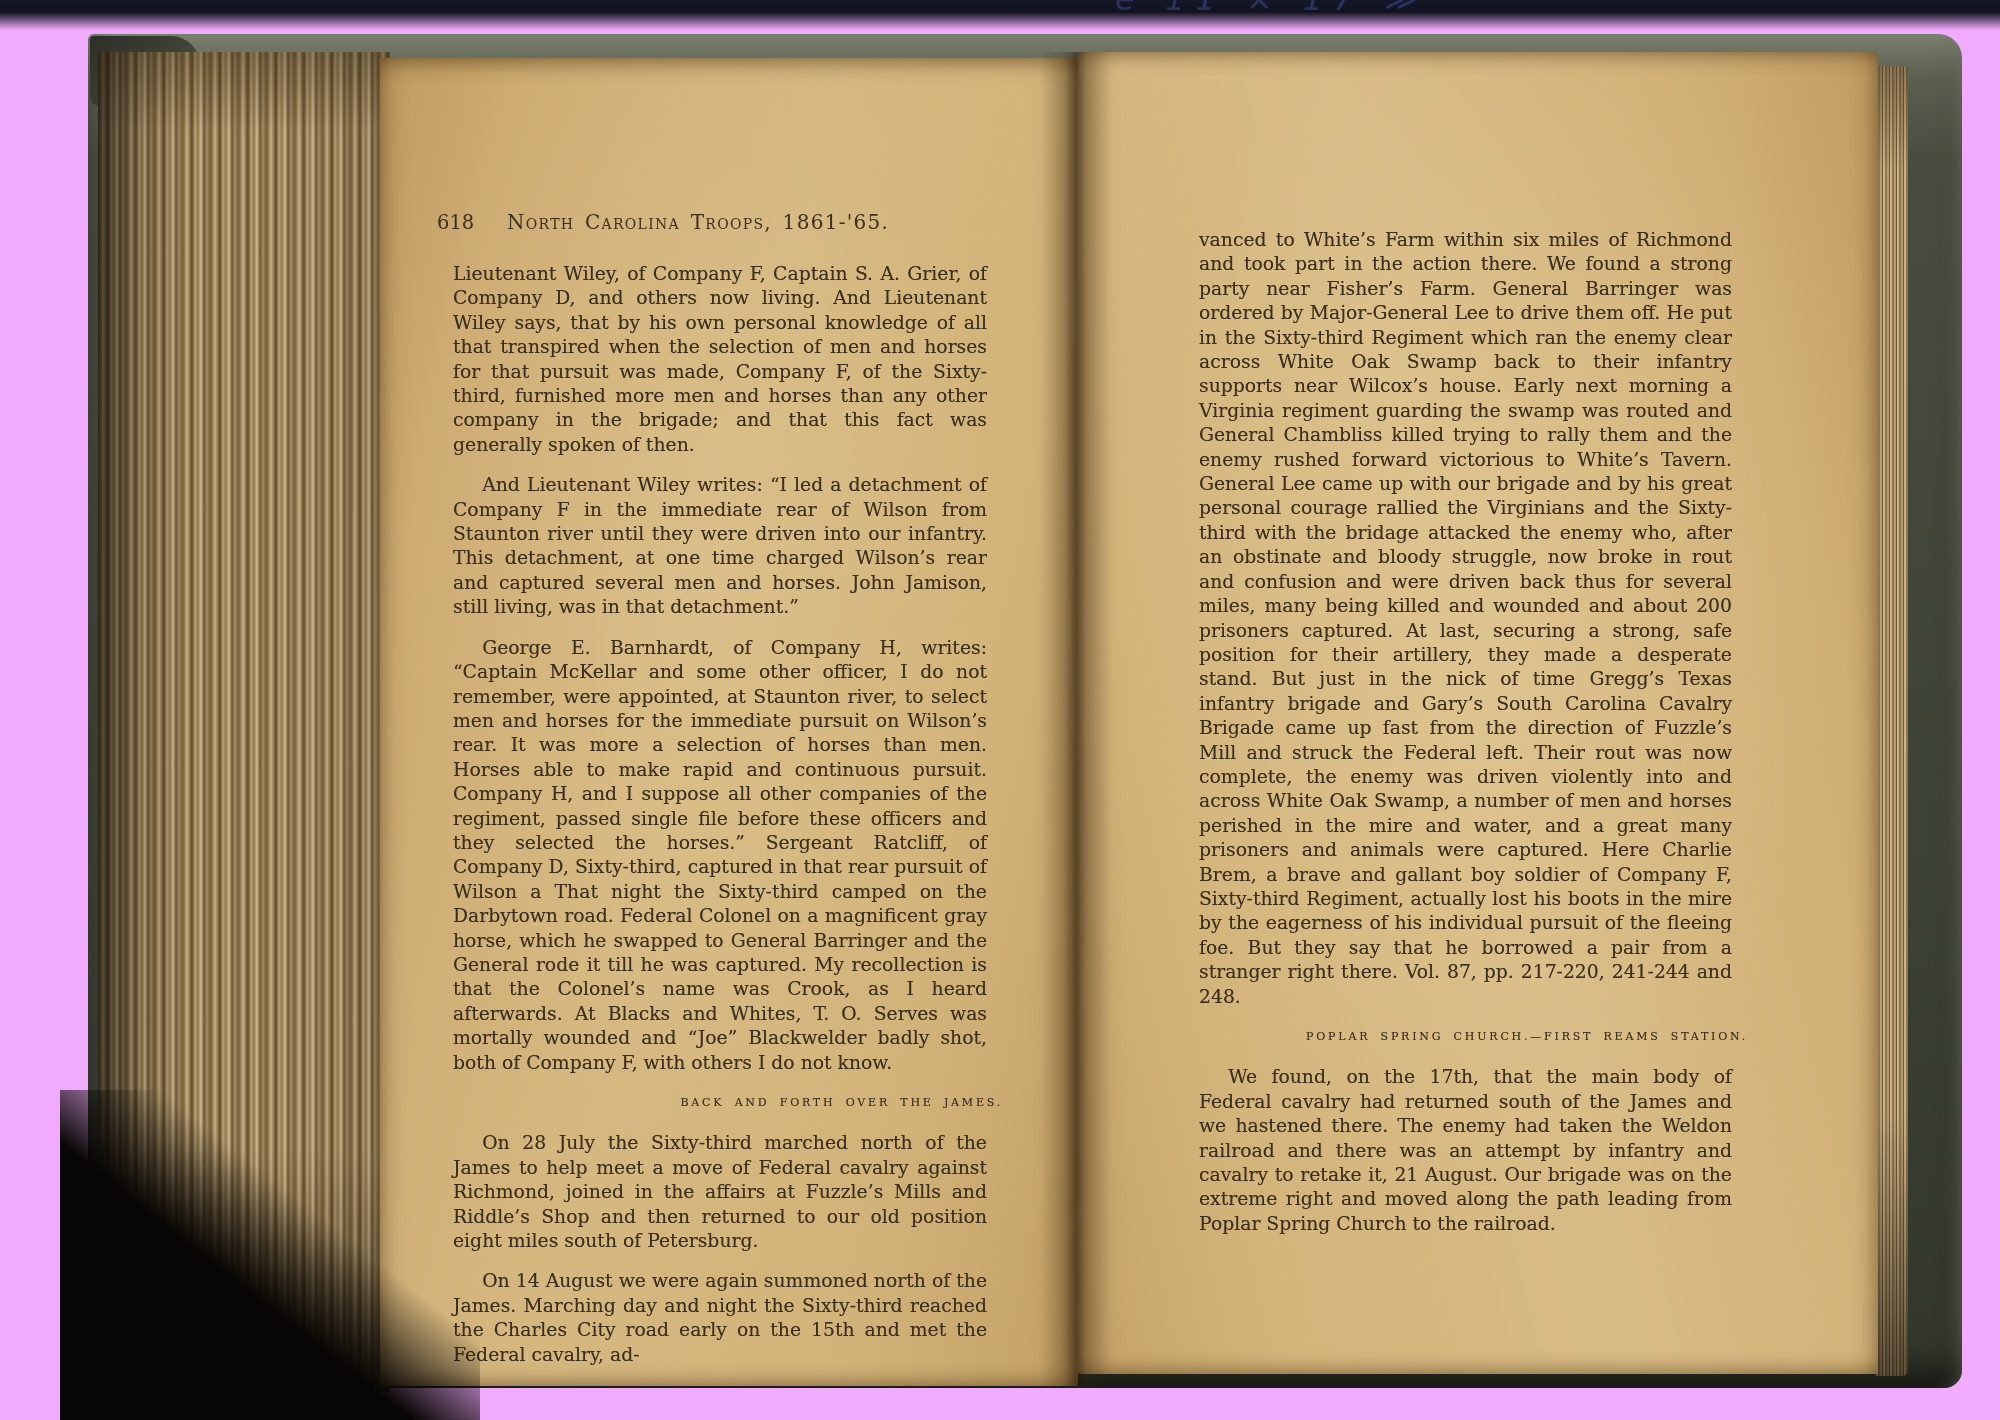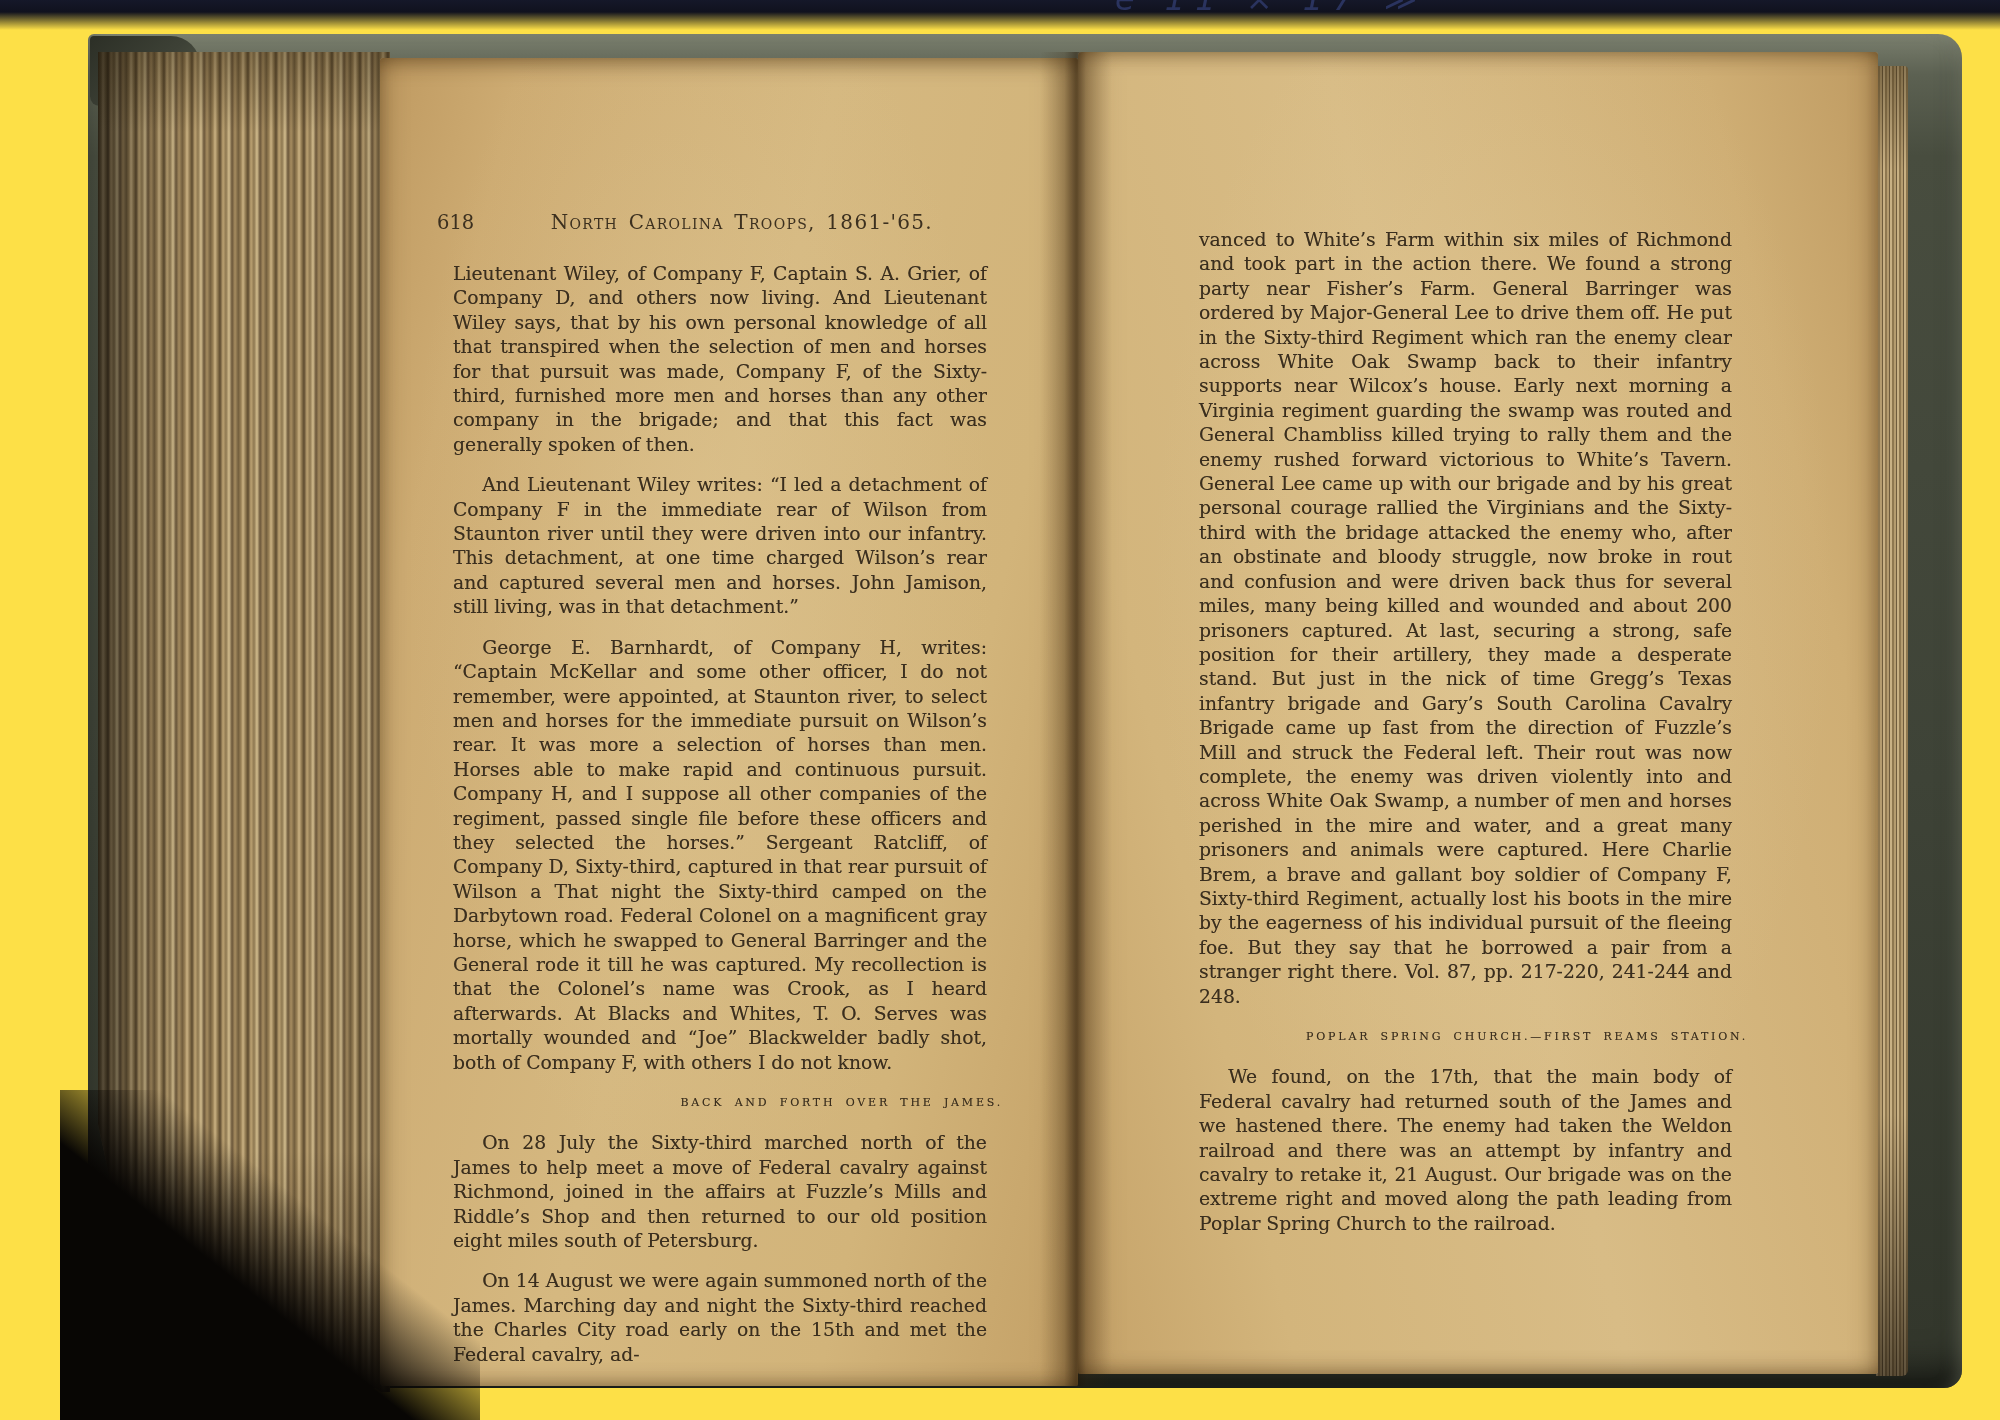--- a/index.html
+++ b/index.html
@@ -1,18 +1,18 @@
 <!DOCTYPE html>
 <html><head>
 <meta charset="utf-8">
 <style>
   html,body{margin:0;padding:0;background:#080604;}
   .scene{
     position:relative;width:2000px;height:1420px;overflow:hidden;
-    background:#fde047;font-family:"DejaVu Serif",serif;
+    background:#f0abfc;font-family:"DejaVu Serif",serif;
   }
   .top-tint{
     position:absolute;left:0;top:0;width:2000px;height:30px;
     background:linear-gradient(180deg,#151829 0%,#10121e 40%,rgba(8,6,4,0) 100%);
   }
   .handwriting{
     position:absolute;left:1115px;top:-20px;height:42px;
     color:#3d4c8e;opacity:.55;font-size:32px;letter-spacing:10px;
     font-family:"DejaVu Sans",sans-serif;font-style:italic;white-space:nowrap;
   }
@@ -82,21 +82,21 @@
   }
   .page-inner-left{padding:152px 75px 0 57px;}
   .page-inner-right{padding:160px 130px 0 105px;}
   .running-head{
     display:flex;align-items:baseline;height:26px;margin-bottom:26px;
     font-size:20px;color:#3c301f;
   }
   .rh-no{width:70px;font-size:19.5px;}
   .rh-no.right{text-align:right;}
   .rh-title{
-    flex:1;text-align:right;font-variant:small-caps;
+    flex:1;text-align:left;font-variant:small-caps;
     letter-spacing:1.3px;word-spacing:3px;
   }
   .page-body{
     font-size:18.8px;line-height:24.4px;text-align:justify;
     color:#3a2e1e;text-shadow:0 0 .5px rgba(58,46,30,.45);
   }
   .para{margin:16px;text-indent:0;}
   .para.indent{text-indent:1.55em;}
   .para.heading{
     text-align:right;text-indent:0;font-size:11px;

